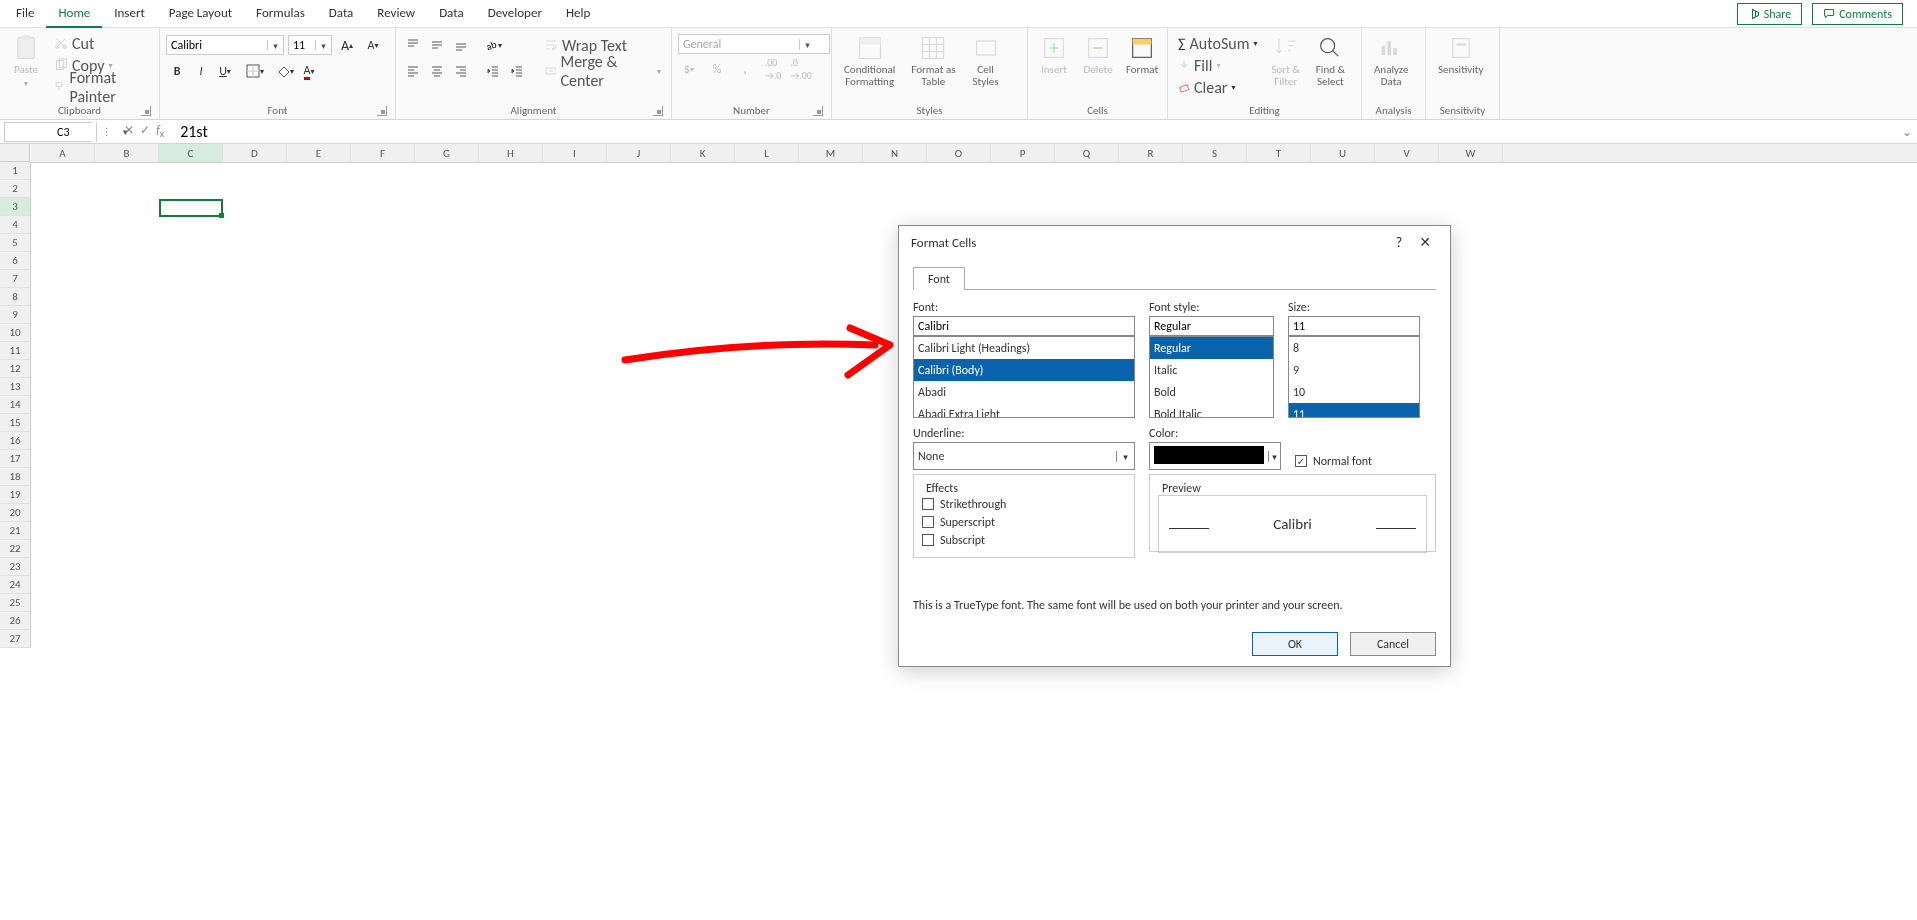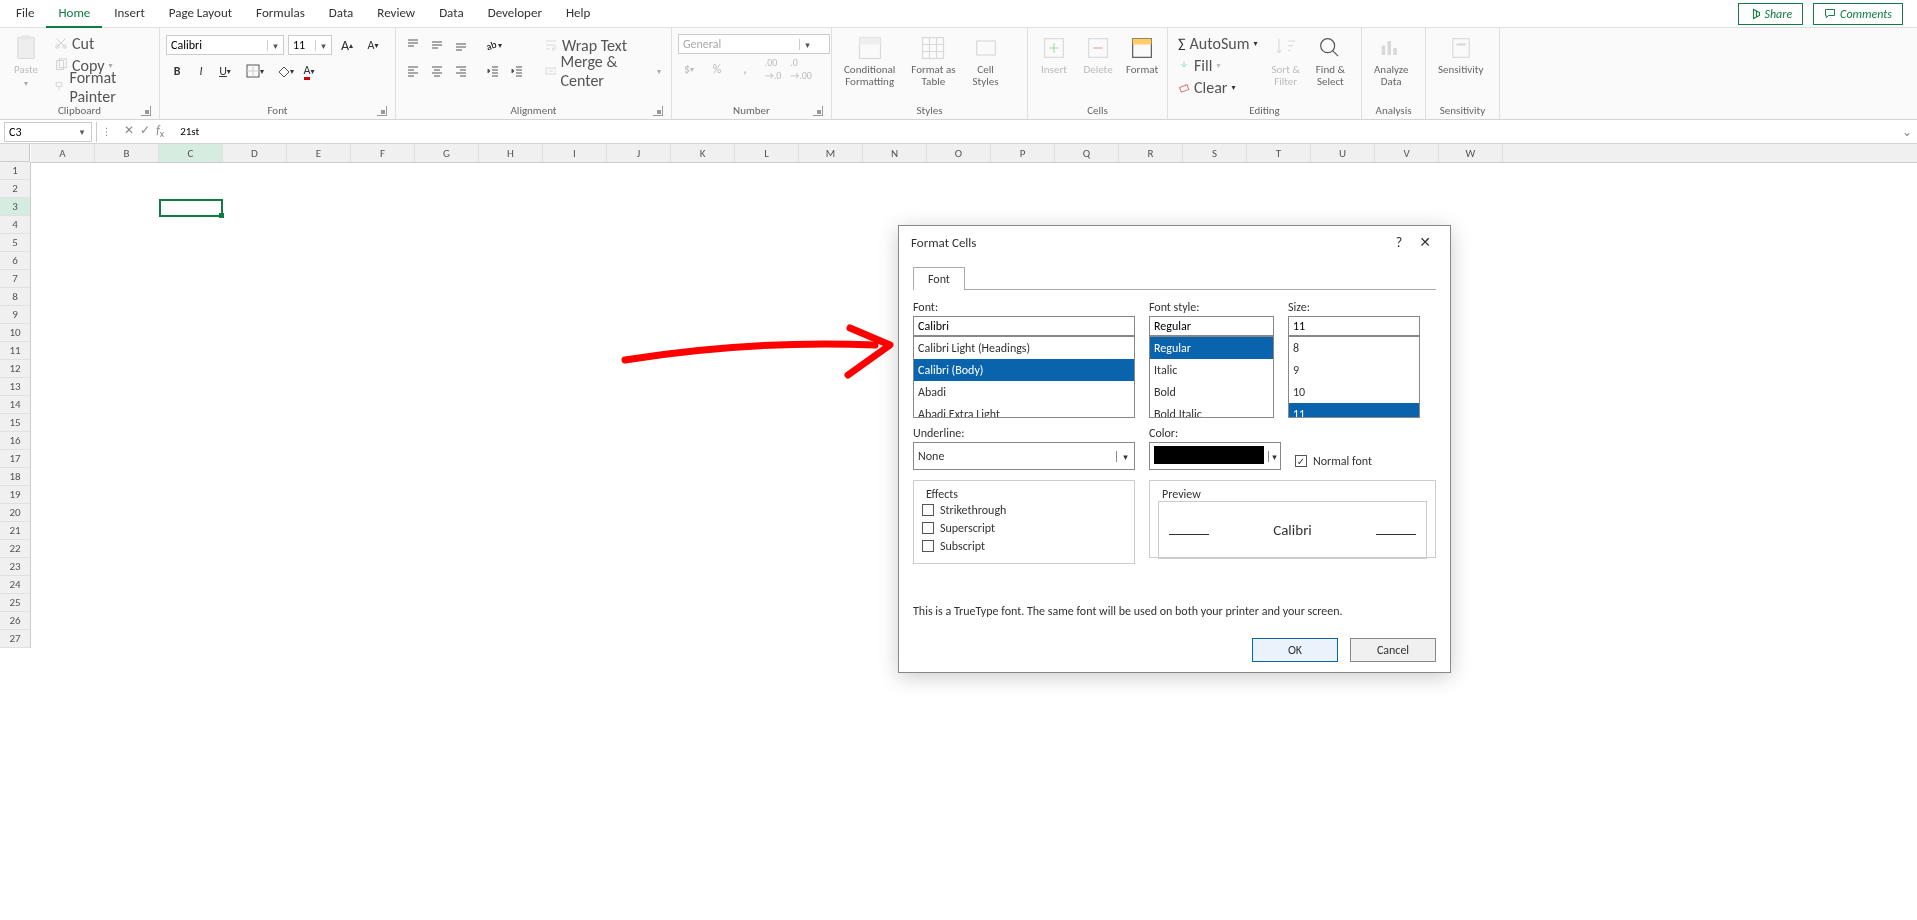--- a/index.html
+++ b/index.html
@@ -2,21 +2,21 @@
 <html><head>
 <meta charset="utf-8">
 <style>
 * { box-sizing: border-box; margin: 0; padding: 0; font-family: "Segoe UI", Calibri, sans-serif; }
 body { background: #f3f3f3; width: 1917px; height: 920px; overflow: hidden; font-size: 12px; color: #333; position: relative; }
 
 
 .tabs { display: flex; align-items: center; height: 28px; background: #fff; border-bottom: 1px solid #e0e0e0; padding: 0 4px; }
 .tab { padding: 6px 12px; cursor: pointer; font-size: 13px; }
 .tab.active { color: #107c41; border-bottom: 2px solid #107c41; font-weight: 400; }
-.tabs-right { margin-left: auto; display: flex; gap: 10px; padding-right: 10px; font-style: italic; }
+.tabs-right { margin-left: auto; display: flex; gap: 10px; padding-right: 10px; }
 .btn-share, .btn-comments { border: 1px solid #ccc; padding: 3px 10px; background: #fff; display: flex; align-items: center; gap: 4px; font-size: 12px; }
 .btn-share { color: #107c41; border-color: #107c41; }
 .btn-comments { color: #107c41; border-color: #107c41; }
 
 
 .ribbon { display: flex; height: 92px; background: #fafafa; border-bottom: 1px solid #d4d4d4; }
 .ribbon-group { display: flex; flex-direction: column; border-right: 1px solid #e0e0e0; padding: 4px 6px 2px 6px; }
 .ribbon-group-body { flex: 1; display: flex; align-items: flex-start; gap: 4px; }
 .ribbon-group-label { text-align: center; font-size: 11px; color: #666; padding: 2px 0 0 0; display:flex; justify-content:center; position: relative;}
 .dlg-launcher { position:absolute; right:2px; bottom:1px; width:10px; height:10px; border:1px solid #999; border-top:none; border-left:none;}
@@ -29,26 +29,26 @@
 .disabled { color: #bbb !important; }
 .disabled svg, .disabled .ico { opacity: 0.4; }
 .combo { display: inline-flex; align-items: center; border: 1px solid #ccc; background: #fff; height: 20px; }
 .combo input { border: none; padding: 0 4px; font-size: 12px; height: 18px; outline: none; }
 .combo .arrow { width: 16px; text-align: center; border-left: 1px solid #ccc; font-size:9px; color:#555;}
 .icon-btn { width: 22px; height: 22px; display: inline-flex; align-items: center; justify-content: center; }
 .grp-col { display:flex; flex-direction:column; }
 
 
 .fbar { display: flex; align-items: center; height: 24px; background: #fff; border-bottom: 1px solid #d4d4d4; }
-.namebox { width: 88px; border: 1px solid #ccc; margin: 2px 4px; display:flex; align-items:center; }
+.namebox { width: 88px; border: 1px solid #ccc; margin: 2px 4px; display:flex; align-items:center;padding-left:48px; }
 .namebox input { width: 70px; border: none; padding: 2px 4px; font-size: 12px; outline:none;}
 .namebox .arrow{ width:14px; text-align:center; font-size:9px; color:#555;}
 .fbar-sep { width:20px; border-left:1px solid #ccc; height:20px; display:flex; align-items:center; justify-content:center; color:#888; font-size:10px;}
 .fbar-btns { display:flex; gap:6px; padding:0 8px; color:#888;}
-.fbar-input { flex:1; border:none; padding:2px 8px; font-size:11px; outline:none; }
+.fbar-input { flex:1; border:none; padding:2px 8px; font-size:16px; outline:none; }
 .fbar-right { width:20px; text-align:center; color:#888;}
 
 
 .grid-area { display: flex; background:#fff; height: calc(920px - 28px - 92px - 24px); position:relative;}
 .row-headers { display:flex; flex-direction:column; background:#f0f0f0; border-right:1px solid #ccc;}
 .corner { width:30px; height:18px; background:#f0f0f0; border-bottom:1px solid #ccc; border-right:1px solid #ccc;}
 .col-headers { display:flex; background:#f0f0f0; border-bottom:1px solid #ccc;}
 .ch { width:64px; height:18px; text-align:center; font-size:11px; color:#555; border-right:1px solid #e0e0e0; display:flex; align-items:center; justify-content:center;}
 .rh { width:30px; height:18px; text-align:center; font-size:11px; color:#555; border-bottom:1px solid #e0e0e0; display:flex; align-items:center; justify-content:center;}
 .rh.sel, .ch.sel { background:#d6ece0; }
@@ -67,21 +67,21 @@
 .dlg-row { display:flex; gap:14px; }
 .dlg-col { display:flex; flex-direction:column; }
 .dlg-label { margin-bottom:2px;}
 .dlg-input { border:1px solid #888; padding:2px 4px; height:20px; font-size:12px;}
 .listbox { border:1px solid #888; height:82px; overflow-y:scroll; font-size:12px;}
 .listbox .item { padding:4px 4px; line-height:14px;}
 .listbox .item.sel { background:#0a64ad; color:#fff;}
 .dlg-select { border:1px solid #888; height:28px; display:flex; align-items:center;}
 .dlg-select .sval{ flex:1; padding:0 4px;}
 .dlg-select .sar{ width:18px; text-align:center; border-left:1px solid #888; font-size:9px;}
-.fieldset { border:1px solid #ccc; padding:6px 8px 8px 8px; margin-top:10px;}
+.fieldset { border:1px solid #ccc; padding:6px 8px 8px 8px; margin-top:4px;}
 .fieldset .legend{ margin-top:-14px; background:#fff; display:inline-block; padding:0 4px; font-size:12px;}
 .chk { display:flex; align-items:center; gap:6px; padding:2px 0;}
 .chk .box{ width:12px; height:12px; border:1px solid #555; display:inline-flex; align-items:center; justify-content:center; font-size:10px;}
 .preview-box{ border:1px solid #ccc; height:58px; display:flex; align-items:center; justify-content:center; font-size:15px; position:relative;}
 .preview-box .line{ position:absolute; height:1px; background:#333; width:40px; top:32px;}
 .dlg-note{ margin-top:40px; font-size:12px;}
 .dlg-buttons{ display:flex; justify-content:flex-end; gap:12px; padding:10px 14px;}
 .dlg-buttons .btn{ width:86px; height:24px; display:flex; align-items:center; justify-content:center; border:1px solid #888; background:#f0f0f0;}
 .dlg-buttons .btn.primary{ border:1px solid #0a64ad; background:#eaf2fb;text-align:right;}
 

